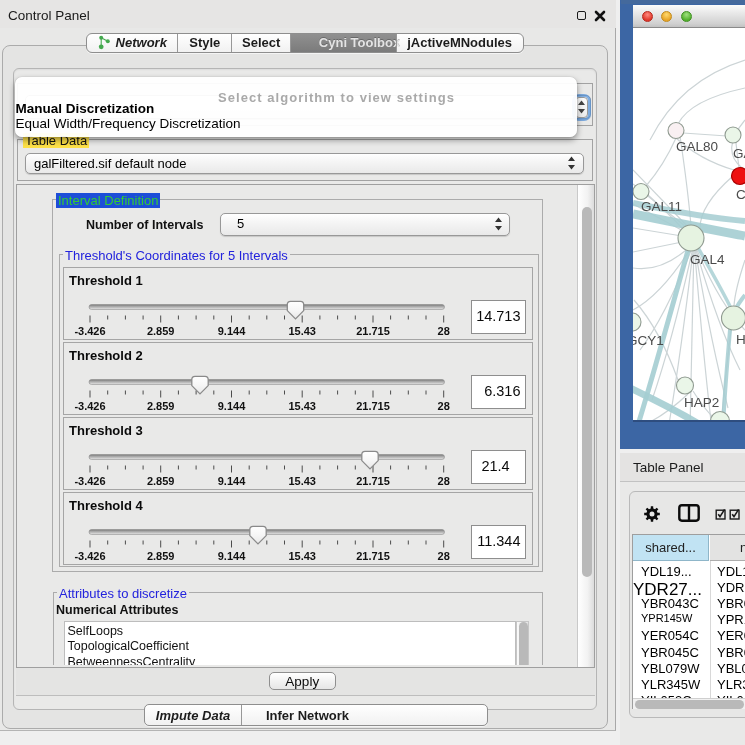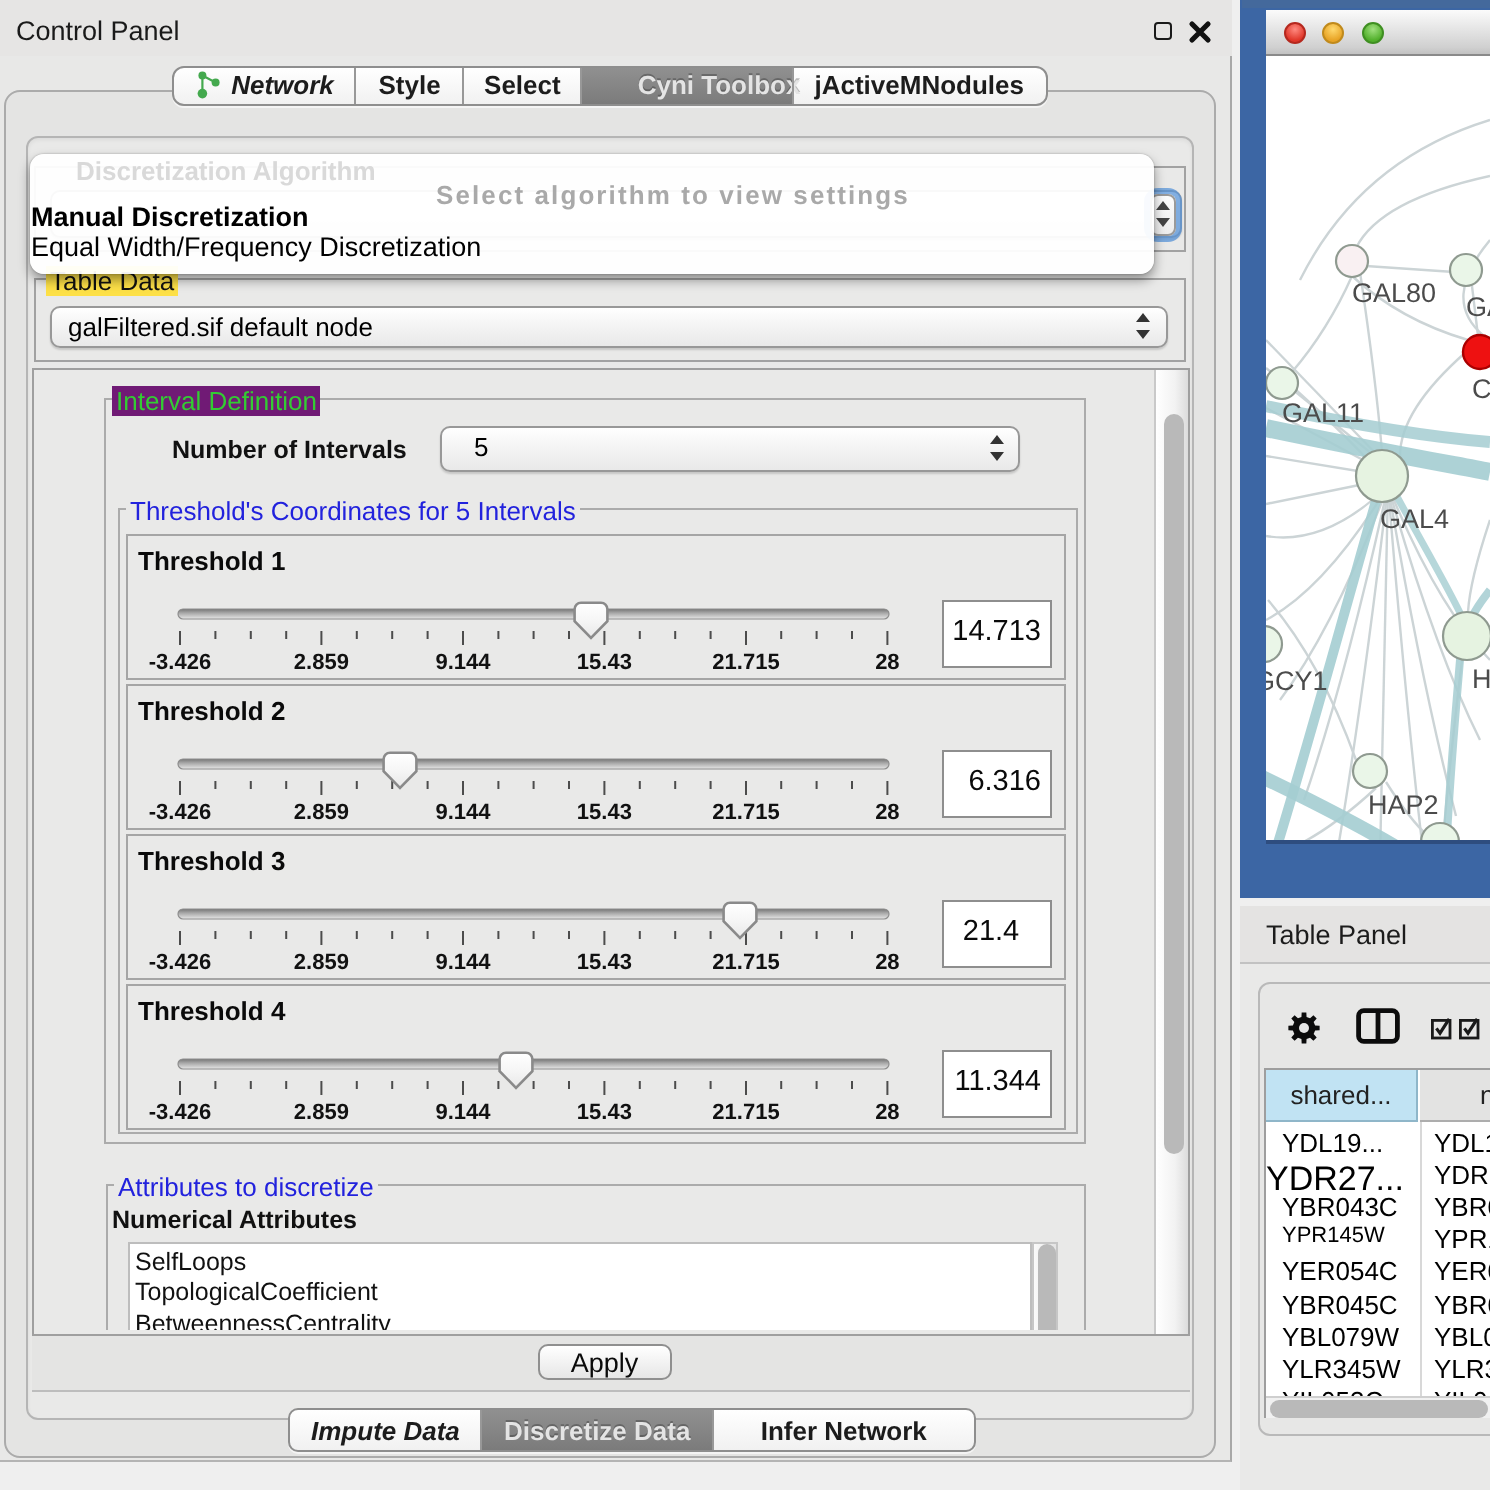--- a/index.html
+++ b/index.html
@@ -51,21 +51,21 @@
 <div class="gt" style="left:23px;top:133px;font-size:13px;color:#111;">Table Data</div>
 <div class="combo" style="left:25px;top:152.5px;width:559px;height:21.5px;"></div>
 <div class="ctext" style="left:34px;top:156px;">galFiltered.sif default node</div>
 <svg class="abs" style="left:567px;top:156px;" width="9" height="14" viewBox="0 0 9 14">
       <path d="M4.5,0.5 L8,5 L1,5 Z M4.5,13.5 L8,9 L1,9 Z" fill="#333"></path>
     </svg>
 <div class="abs" style="left:16px;top:184px;width:579px;height:484px;border:1px solid #9f9f9f;background:#e9e9e8;"></div>
 <div class="abs" style="left:577px;top:185px;width:17px;height:482px;background:linear-gradient(90deg,#ffffff,#f2f2f2 60%,#dcdcdc);border-left:1px solid #c9c9c9;"></div>
 <div class="abs" style="left:581.5px;top:207px;width:10px;height:370px;background:#b9b9b9;border-radius:5.5px;"></div>
 <div class="grp" style="left:52px;top:199px;width:491px;height:373px;border-color:#ababab;"></div>
-<div class="gt" style="left:56px;top:192.5px;font-size:13px;color:#33cc33;background:#701a75;">Interval Definition</div>
+<div class="gt" style="left:56px;top:192.5px;font-size:13px;color:#33cc33;background:#1d4ed8;">Interval Definition</div>
 <div class="abs" style="left:86px;top:217.5px;font-size:12.5px;font-weight:bold;color:#111;">Number of Intervals</div>
 <div class="combo" style="left:220px;top:212.5px;width:290px;height:23px;"></div>
 <div class="ctext" style="left:237px;top:216px;">5</div>
 <svg class="abs" style="left:494px;top:216.5px;" width="9" height="14" viewBox="0 0 9 14">
       <path d="M4.5,0.5 L8,5 L1,5 Z M4.5,13.5 L8,9 L1,9 Z" fill="#333"></path>
     </svg>
 <div class="grp" style="left:58.5px;top:254px;width:480px;height:313px;border-color:#ababab;"></div>
 <div class="gt" style="left:63px;top:247.5px;font-size:13px;color:#2222dd;background:#e9e9e8;">Threshold's Coordinates for 5 Intervals</div>
 <div class="abs" style="left:63px;top:267.3px;width:469.5px;height:72.3px;border:1px solid #a5a5a5;"></div>
 <div class="abs" style="left:69px;top:272.8px;font-size:13px;font-weight:bold;color:#0a0a0a;">Threshold 1</div>
@@ -148,25 +148,23 @@
 <div class="abs" style="left:40px;top:23px;font-size:12.5px;font-weight:bold;color:#111;">Numerical Attributes</div>
 <div class="abs" style="left:48px;top:40.5px;width:452px;height:200px;background:#fff;border:1px solid #bdbdbd;"></div>
 <div class="abs" style="left:51.5px;top:43.5px;font-size:12.5px;color:#111;line-height:15.6px;">SelfLoops<br>TopologicalCoefficient<br>BetweennessCentrality</div>
 <div class="abs" style="left:500px;top:40.5px;width:13px;height:200px;background:linear-gradient(90deg,#fafafa,#e4e4e4);border:1px solid #c6c6c6;"></div>
 <div class="abs" style="left:502.5px;top:42px;width:9px;height:200px;background:#b9b9b9;border-radius:4.5px;"></div>
 </div>
 <div class="abs" style="left:16px;top:668px;width:579px;height:28px;background:#e4e4e3;border-bottom:1px solid #bdbdbd;"></div>
 <div class="abs" style="left:268.5px;top:672px;width:67.5px;height:18px;border:1px solid #8f8f8f;border-radius:5px;background:linear-gradient(#ffffff,#f0f0f0 60%,#e6e6e6);display:flex;align-items:center;justify-content:center;font-size:13.5px;color:#0a0a0a;">Apply</div>
 <div class="seg" style="left:144px;top:704px;width:344px;height:22px;border-radius:5px;">
 <div style="width:96px;" class="">Impute Data</div>
-<div style="width:116px;" class="sel">Discretize Data</div>
 <div style="width:132px;" class="">Infer Network</div>
 </div>
 <div class="abs" style="left:15px;top:77px;width:562px;height:60px;background:rgba(255,255,255,0.94);border-radius:7px;box-shadow:0 3px 6px rgba(0,0,0,0.4),0 0 1px rgba(0,0,0,0.3);"></div>
-<div class="abs" style="left:38px;top:77.5px;font-size:13px;font-weight:bold;color:#d9d9d9;">Discretization Algorithm</div>
 <div class="abs" style="left:218px;top:89.5px;font-size:13px;font-weight:bold;color:#a9a9a9;letter-spacing:1.05px;">Select algorithm to view settings</div>
 <div class="abs" style="left:15.5px;top:101px;font-size:13.5px;font-weight:bold;color:#000;">Manual Discretization</div>
 <div class="abs" style="left:15.5px;top:115.5px;font-size:13.5px;color:#000;">Equal Width/Frequency Discretization</div>
 </div>
 <div class="abs" style="left:620px;top:0;width:125px;height:449px;background:#3c66a4;">
 <div class="abs" style="left:1px;top:0px;width:124px;height:4px;background:#44699c;"></div>
 <div class="abs" style="left:13px;top:5px;width:112px;height:23px;background:linear-gradient(#fbfbfb,#d0d0d0 85%,#c2c2c2);border-bottom:1px solid #8a8a8a;">
 <div class="abs" style="left:8.8px;top:6px;width:11px;height:11px;border-radius:50%;background:radial-gradient(circle at 50% 30%,#ff8a80,#e0372a 70%);border:1px solid #b5281e;"></div>
 <div class="abs" style="left:28.299999999999997px;top:6px;width:11px;height:11px;border-radius:50%;background:radial-gradient(circle at 50% 30%,#ffd96e,#e8a426 70%);border:1px solid #c08a1c;"></div>
 <div class="abs" style="left:48.1px;top:6px;width:11px;height:11px;border-radius:50%;background:radial-gradient(circle at 50% 30%,#a0e07f,#52b02c 70%);border:1px solid #3f8f22;"></div>

